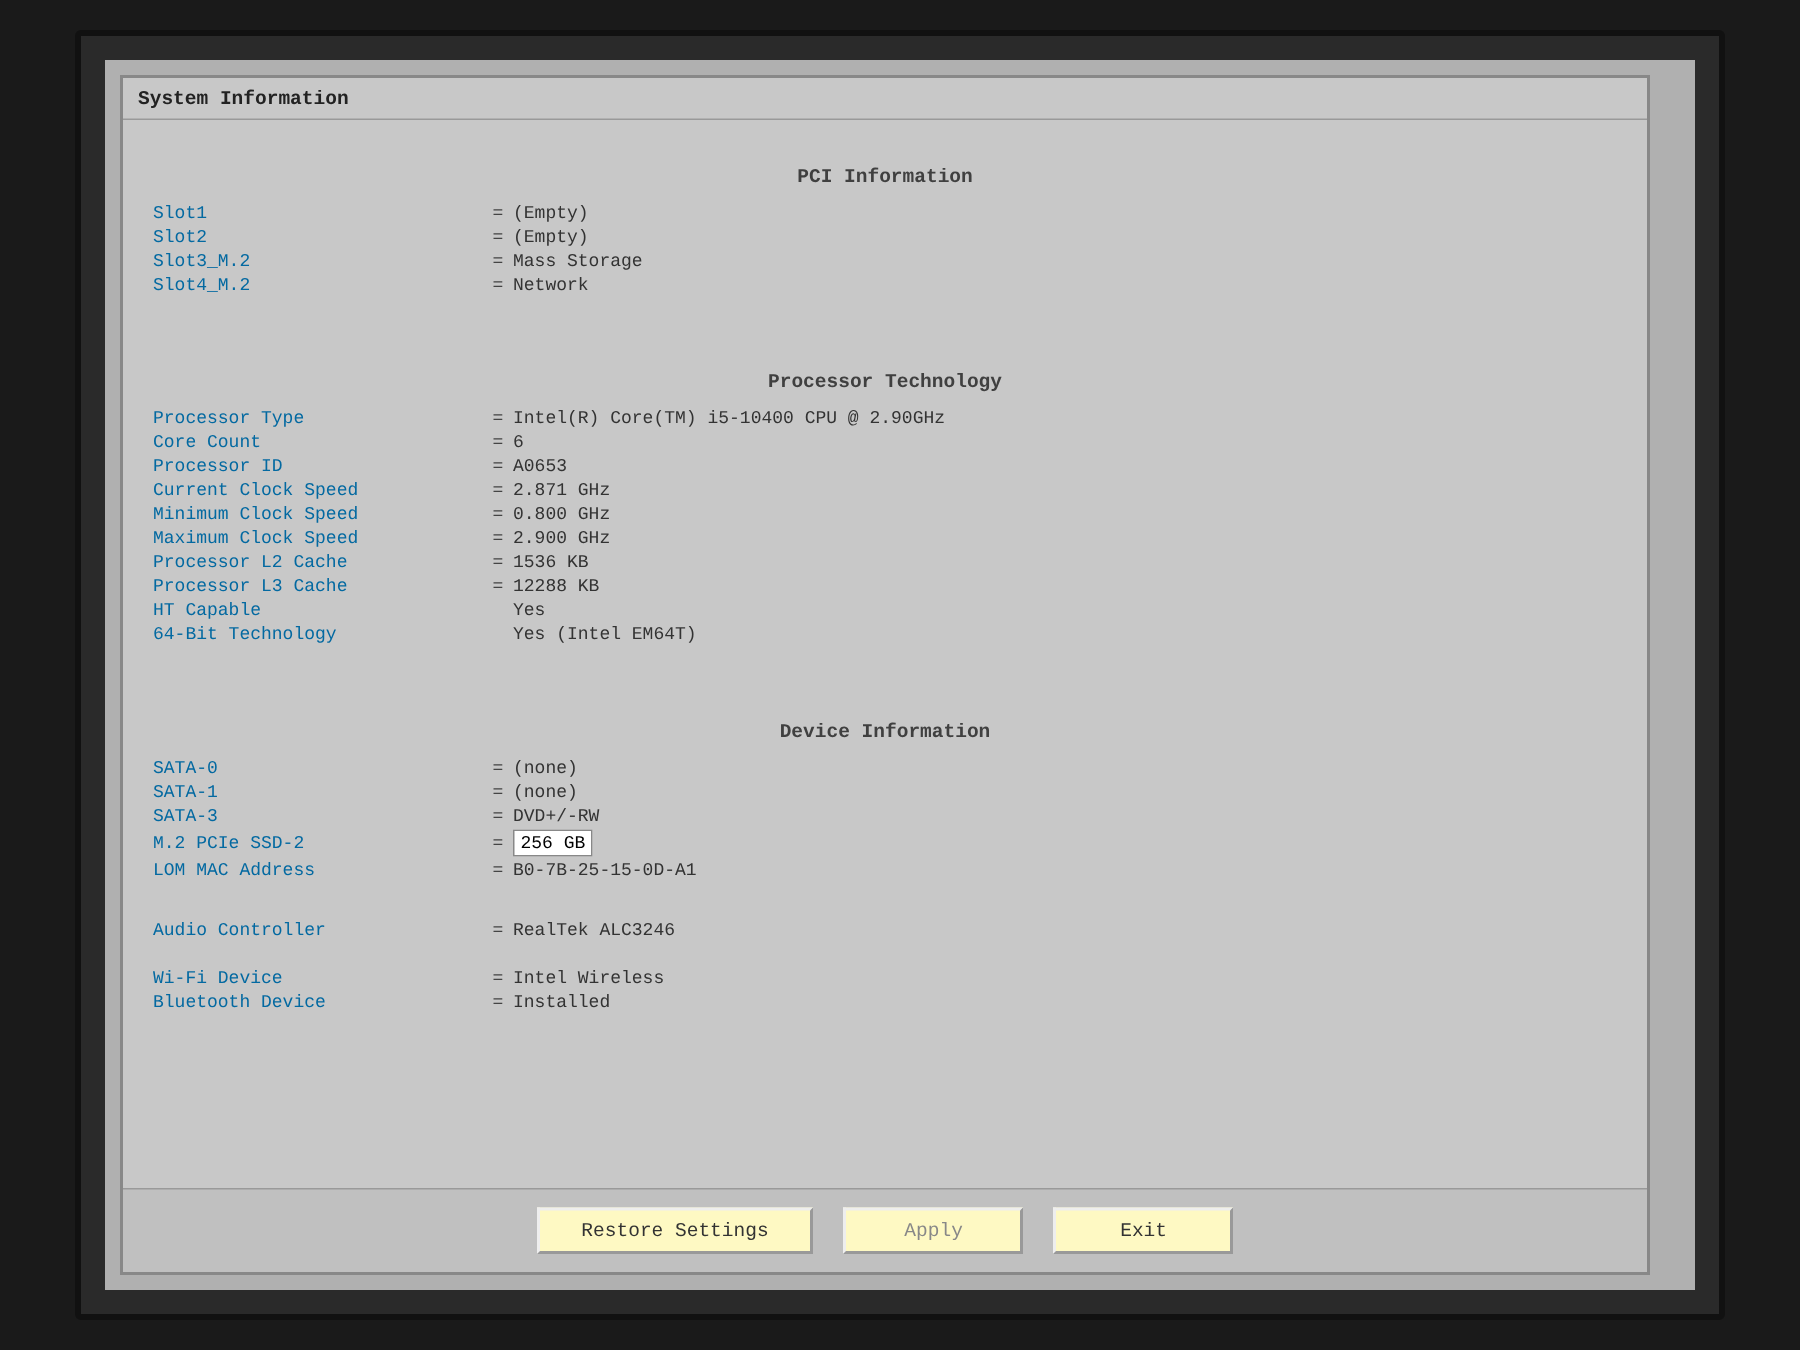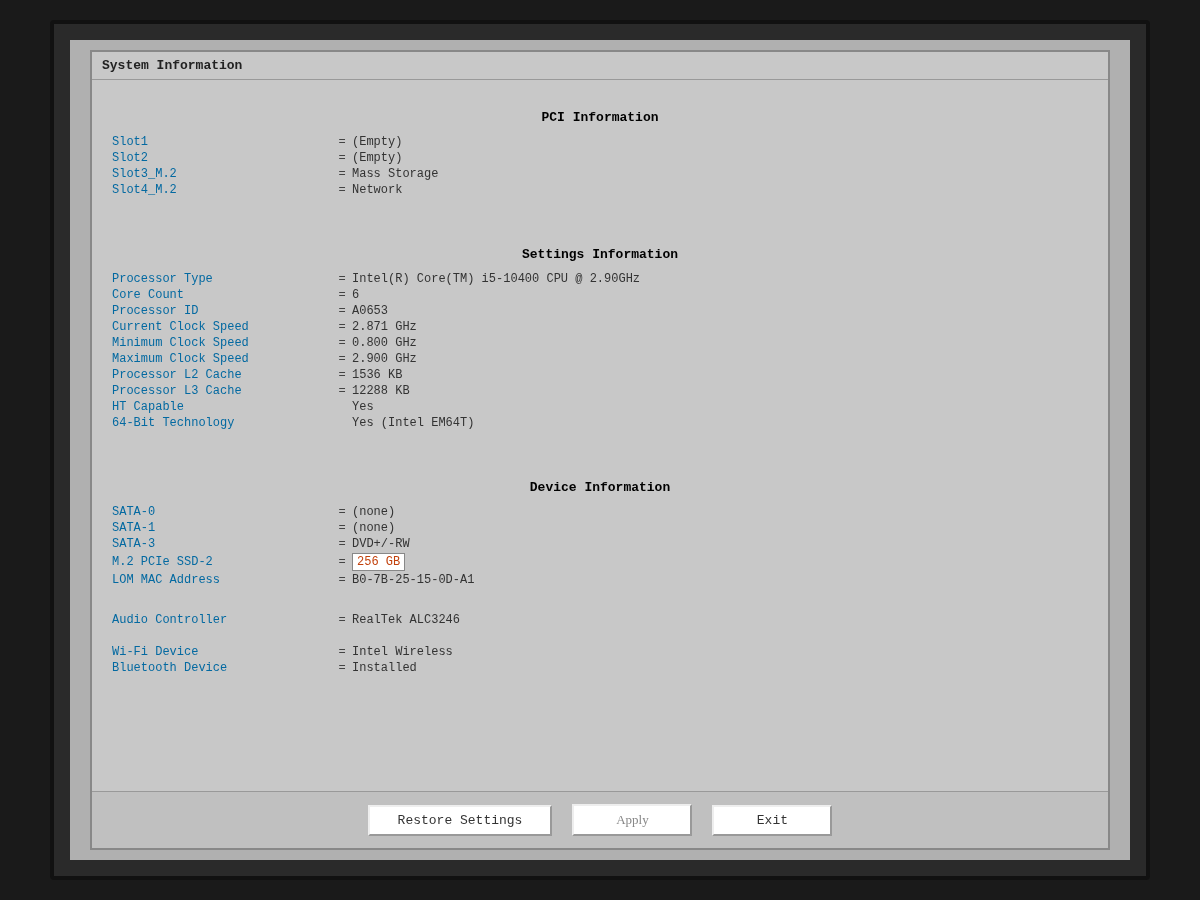--- a/index.html
+++ b/index.html
@@ -26,21 +26,20 @@
       justify-content: center;
       position: relative;
     }
 
     .screen {
       width: 1060px;
       height: 820px;
       background: #b0b0b0;
       display: flex;
       align-items: flex-start;
-      justify-content: center;
       position: relative;
       padding: 10px;
     }
 
     .bios-window {
       width: 1020px;
       height: 800px;
       background: #c8c8c8;
       border: 2px solid #888;
       display: flex;
@@ -85,21 +84,21 @@
     .bios-content-area::-webkit-scrollbar-button {
       background: #b0b0b0;
       border: 1px solid #888;
       height: 16px;
     }
 
     .section-title {
       text-align: center;
       font-size: 13px;
       font-weight: bold;
-      color: #000000;
+      color: #404040;
       margin: 20px 0 10px 0;
     }
 
     .info-table {
       width: 100%;
       margin-bottom: 10px;
     }
 
     .info-row {
       display: flex;
@@ -125,21 +124,21 @@
 
     .info-value {
       color: #333;
       font-size: 12px;
     }
 
     .info-value-highlighted {
       background: #fff;
       border: 1px solid #888;
       padding: 1px 4px;
-      color: #c2410c;
+      color: #000000;
       font-size: 12px;
     }
 
     .spacer {
       height: 20px;
     }
 
     .small-spacer {
       height: 8px;
     }
@@ -151,33 +150,32 @@
       gap: 20px;
       padding: 12px 20px;
       background: #c0c0c0;
       border-top: 1px solid #999;
     }
 
     .footer-btn {
       padding: 6px 28px;
       font-size: 13px;
       font-family: 'Courier New', Courier, monospace;
-      background: #ffffff;
+      background: #fef9c3;
       border: 2px solid #999;
       border-top-color: #eee;
       border-left-color: #eee;
       color: #333;
       cursor: pointer;
       min-width: 120px;
     }
 
     .footer-btn.disabled {
       color: #888;
       cursor: default;
-      font-family: Liberation Serif, serif;
     }
   </style>
 </head>
 <body>
 
 <div class="monitor-bezel">
   <div class="screen">
     <div class="bios-window">
 
       <div class="bios-title-bar">
@@ -206,21 +204,21 @@
             </div>
             <div class="info-row">
               <span class="info-label">Slot4_M.2</span>
               <span class="info-separator">=</span>
               <span class="info-value">Network</span>
             </div>
           </div>
 
           <div class="spacer"></div>
 
-          <div class="section-title">Settings Information</div>
+          <div class="section-title">Processor Technology</div>
           <div class="info-table">
             <div class="info-row">
               <span class="info-label">Processor Type</span>
               <span class="info-separator">=</span>
               <span class="info-value">Intel(R) Core(TM) i5-10400 CPU @ 2.90GHz</span>
             </div>
             <div class="info-row">
               <span class="info-label">Core Count</span>
               <span class="info-separator">=</span>
               <span class="info-value">6</span>

